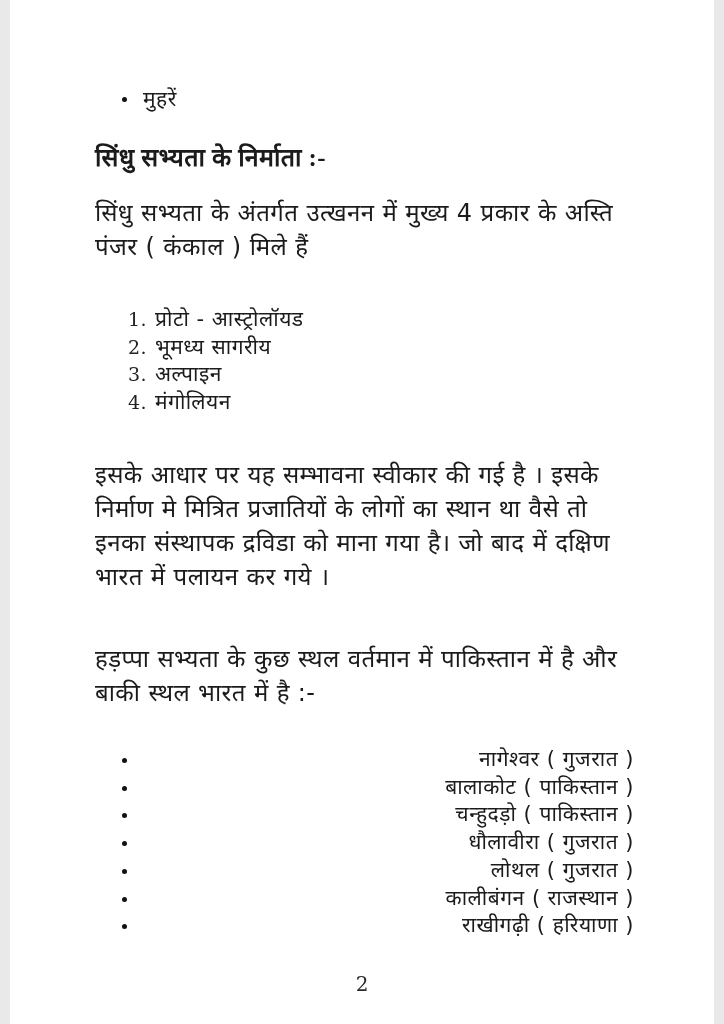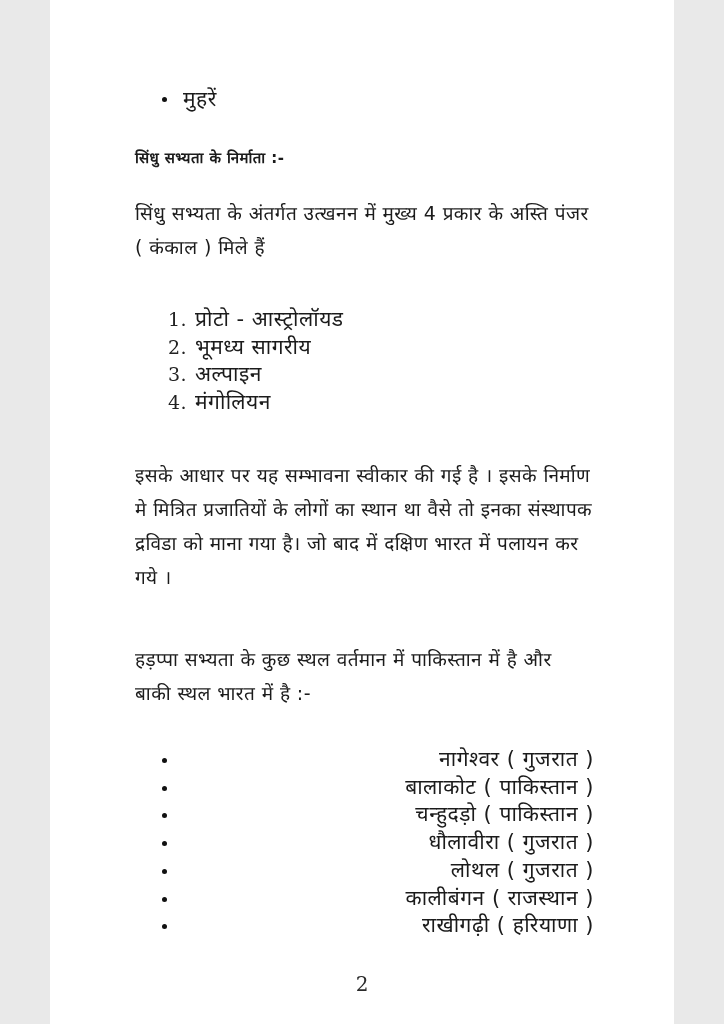--- a/index.html
+++ b/index.html
@@ -2,21 +2,21 @@
 <html lang="hi"><head>
 <meta charset="utf-8">
 <style>
   html, body {
     margin: 0;
     padding: 0;
     background: #e9e9e9;
   }
   .page {
     position: relative;
-    width: 624px;
+    width: 704px;
     height: 1024px;
     margin: 0 auto;
     background: #ffffff;
     color: #1b1b1b;
     font-family: "DejaVu Sans", sans-serif;
     overflow: hidden;
     box-sizing: border-box;
   }
   .content {
     position: absolute;
@@ -72,27 +72,28 @@
   ol.numbered li::before {
     content: counter(n) ".";
     position: absolute;
     left: 21px;
     top: 0;
     font-family: "DejaVu Serif", serif;
     font-size: 19px;
     color: #222;
   }
   .heading {
-    font-size: 15px;
+    font-size: 25px;
     font-weight: bold;
     letter-spacing: 0.4px;
     line-height: 28px;
+    font-family: Liberation Serif, serif;
   }
   .para {
-    font-size: 19px;
+    font-size: 24px;
     line-height: 34px;
     letter-spacing: 0.4px;
     text-align: left;
   }
   .gap-sm { height: 24px; }
   .gap-md { height: 30px; }
   .gap-lg { height: 36px; }
   .page-number {
     position: absolute;
     left: 0;

